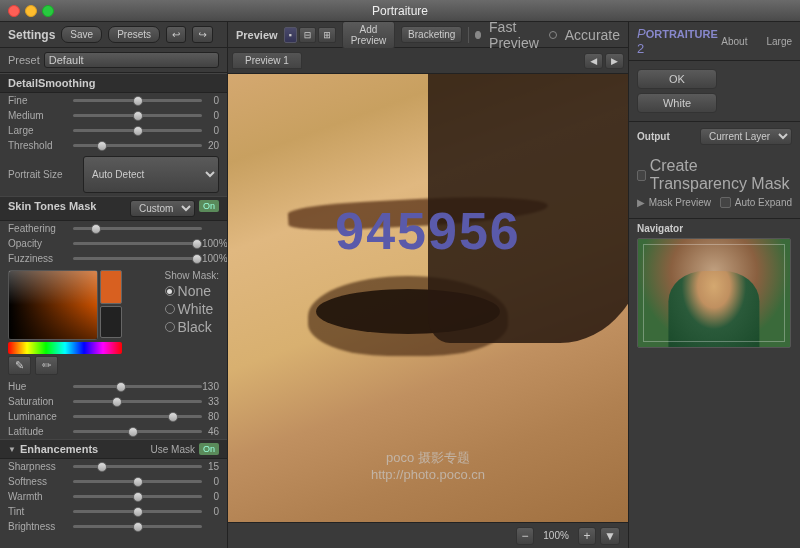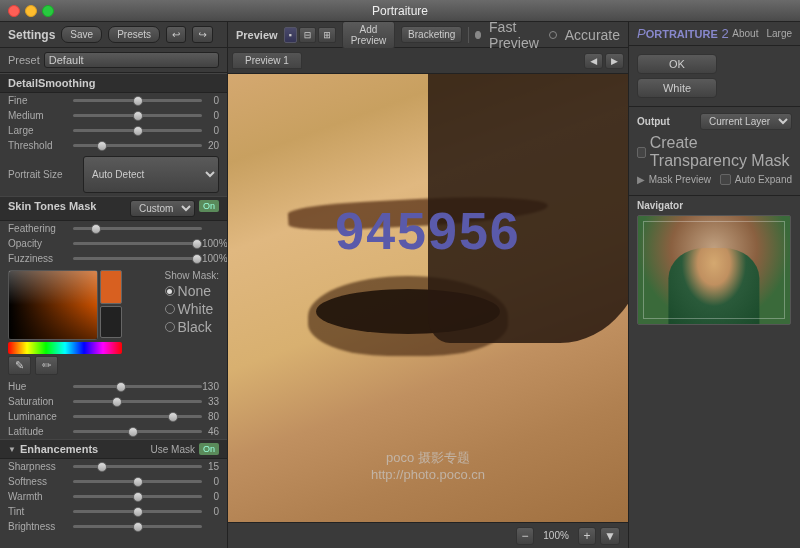--- a/index.html
+++ b/index.html
@@ -89,27 +89,27 @@
     .preview-bottom { height: 26px; background: #3a3a3a; border-top: 1px solid #222; display: flex; align-items: center; padding: 0 8px; gap: 6px; }
     .zoom-controls { display: flex; align-items: center; gap: 4px; margin-left: auto; }
     .zoom-btn { background: linear-gradient(to bottom, #5a5a5a, #424242); border: 1px solid #333; color: #ccc; font-size: 12px; width: 18px; height: 18px; border-radius: 3px; cursor: pointer; display: flex; align-items: center; justify-content: center; }
     .zoom-value { font-size: 10px; color: #ccc; min-width: 36px; text-align: center; }
 
     
     .right-panel { width: 172px; background: #3a3a3a; border-left: 1px solid #222; display: flex; flex-direction: column; flex-shrink: 0; }
     .right-header { display: flex; align-items: center; justify-content: space-between; padding: 4px 8px; border-bottom: 1px solid #222; }
     .right-header-left { font-size: 13px; font-weight: 700; color: #8888cc; letter-spacing: 0; }
     .right-header-left span { font-weight: 400; }
-    .right-header-right { display: flex; gap: 8px; }
+    .right-header-right { display: flex; gap: 19px; }
     .right-menu-btn { font-size: 10px; color: #aaa; cursor: pointer; }
     .ok-cancel { display: flex; flex-direction: column; gap: 4px; padding: 8px; }
     .ok-btn { background: linear-gradient(to bottom, #5a5a5a, #424242); border: 1px solid #333; color: #ccc; font-size: 11px; padding: 3px 0; border-radius: 4px; cursor: pointer; width: 80px; text-align: center; }
     .cancel-btn { background: linear-gradient(to bottom, #5a5a5a, #424242); border: 1px solid #333; color: #ccc; font-size: 11px; padding: 3px 0; border-radius: 4px; cursor: pointer; width: 80px; text-align: center; }
     .right-section { border-top: 1px solid #222; padding: 6px 8px; }
-    .output-row { display: flex; align-items: center; gap: 4px; margin-bottom: 4px; }
+    .output-row { display: flex; align-items: center; gap: 4px; margin-bottom: 12px; }
     .output-label { font-size: 10px; color: #ccc; font-weight: 600; flex: 1; }
     .output-select { background: linear-gradient(to bottom, #5a5a5a, #424242); border: 1px solid #333; color: #ccc; font-size: 10px; padding: 1px 4px; border-radius: 3px; }
     .checkbox-row { display: flex; align-items: center; gap: 4px; margin-bottom: 4px; }
     .cb { width: 11px; height: 11px; background: #444; border: 1px solid #666; border-radius: 2px; display: inline-block; }
     .cb-label { font-size: 16px; color: #aaa; }
     .mask-preview-row { display: flex; align-items: center; gap: 4px; margin-bottom: 4px; }
     .mask-preview-toggle { font-size: 10px; color: #888; }
     .mask-preview-label { font-size: 10px; color: #aaa; flex: 1; }
     .auto-expand-label { font-size: 10px; color: #aaa; }
     .navigator-section { border-top: 1px solid #222; padding: 4px 8px; }

